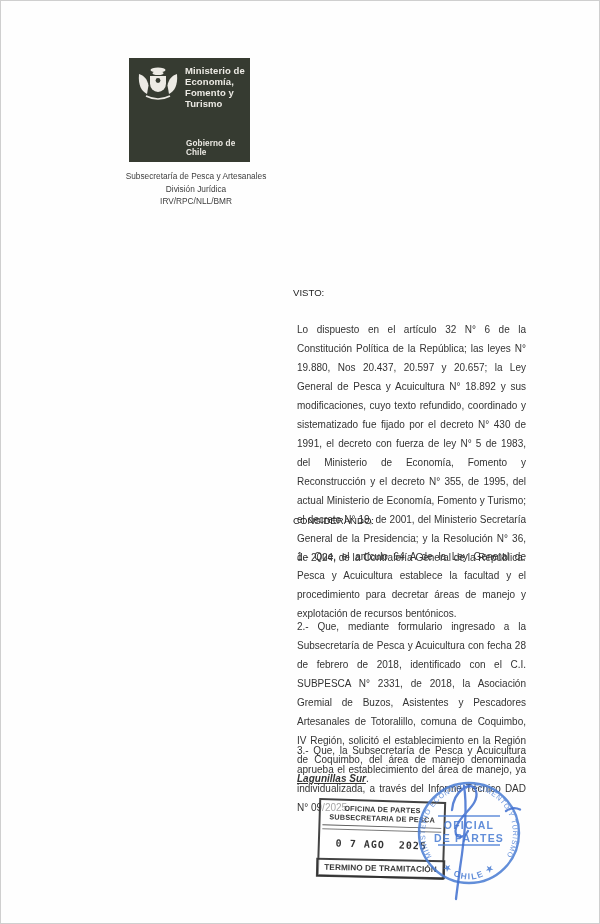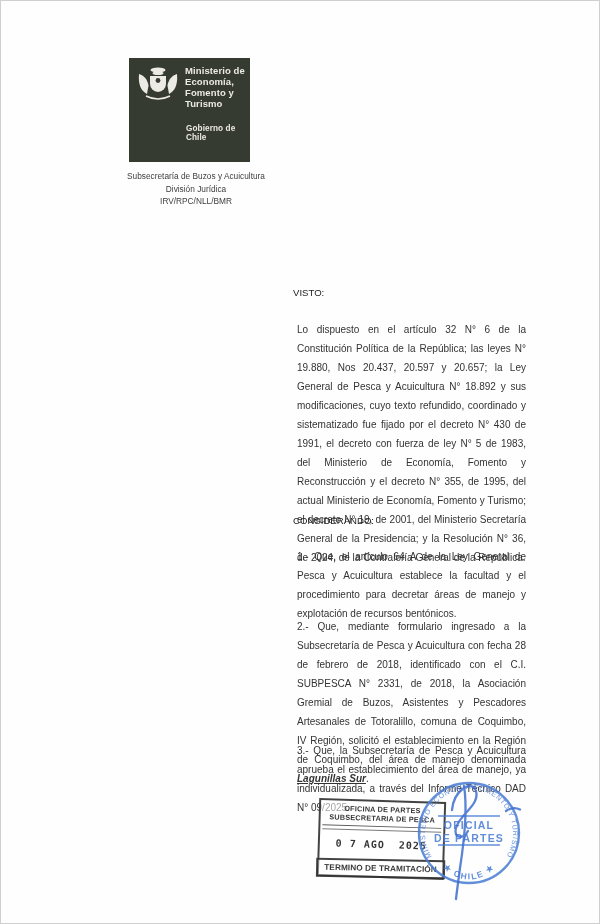--- a/index.html
+++ b/index.html
@@ -17,21 +17,21 @@
     position:absolute; left:128px; top:57px; width:121px; height:104px;
     background:#363b31; color:#eceae4;
   }
   .coat { position:absolute; left:6px; top:7px; width:46px; height:38px; }
   .ministry-name {
     position:absolute; left:56px; top:7px;
     font-size:9.5px; font-weight:bold; line-height:11px; letter-spacing:0.1px;
   }
   .ministry-name span { display:block; }
   .gobierno {
-    position:absolute; left:57px; bottom:20px;
+    position:absolute; left:57px; bottom:5px;
     font-size:8.2px; font-weight:bold; letter-spacing:0.1px;
   }
   
   .dept {
     position:absolute; left:93px; top:169px; width:204px;
     text-align:center; font-size:8.3px; line-height:12.5px; color:#3d3d3d;
   }
   .folio {
     position:absolute; left:419px; top:164px;
     font-size:11px; font-weight:bold; line-height:15.5px; color:#262626;
@@ -96,21 +96,21 @@
     <div class="ministry-name">
       <span>Ministerio de</span>
       <span>Economía,</span>
       <span>Fomento y</span>
       <span>Turismo</span>
     </div>
     <div class="gobierno">Gobierno de Chile</div>
   </div>
 
   <div class="dept">
-    <div>Subsecretaría de Buzos y Acuicultura</div>
+    <div>Subsecretaría de Pesca y Artesanales</div>
     <div>División Jurídica</div>
     <div>IRV/RPC/NLL/BMR</div>
   </div>
 
 
 
   <div class="sec-label" style="top:286px">VISTO:</div>
   <div class="para" style="top:319px">Lo dispuesto en el artículo 32 N° 6 de la Constitución Política de la República; las leyes N° 19.880, Nos 20.437, 20.597 y 20.657; la Ley General de Pesca y Acuicultura N° 18.892 y sus modificaciones, cuyo texto refundido, coordinado y sistematizado fue fijado por el decreto N° 430 de 1991, el decreto con fuerza de ley N° 5 de 1983, del Ministerio de Economía, Fomento y Reconstrucción y el decreto N° 355, de 1995, del actual Ministerio de Economía, Fomento y Turismo; el decreto N° 19, de 2001, del Ministerio Secretaría General de la Presidencia; y la Resolución N° 36, de 2024, de la Contraloría General de la República.</div>
 
   <div class="sec-label" style="top:514px">CONSIDERANDO:</div>

